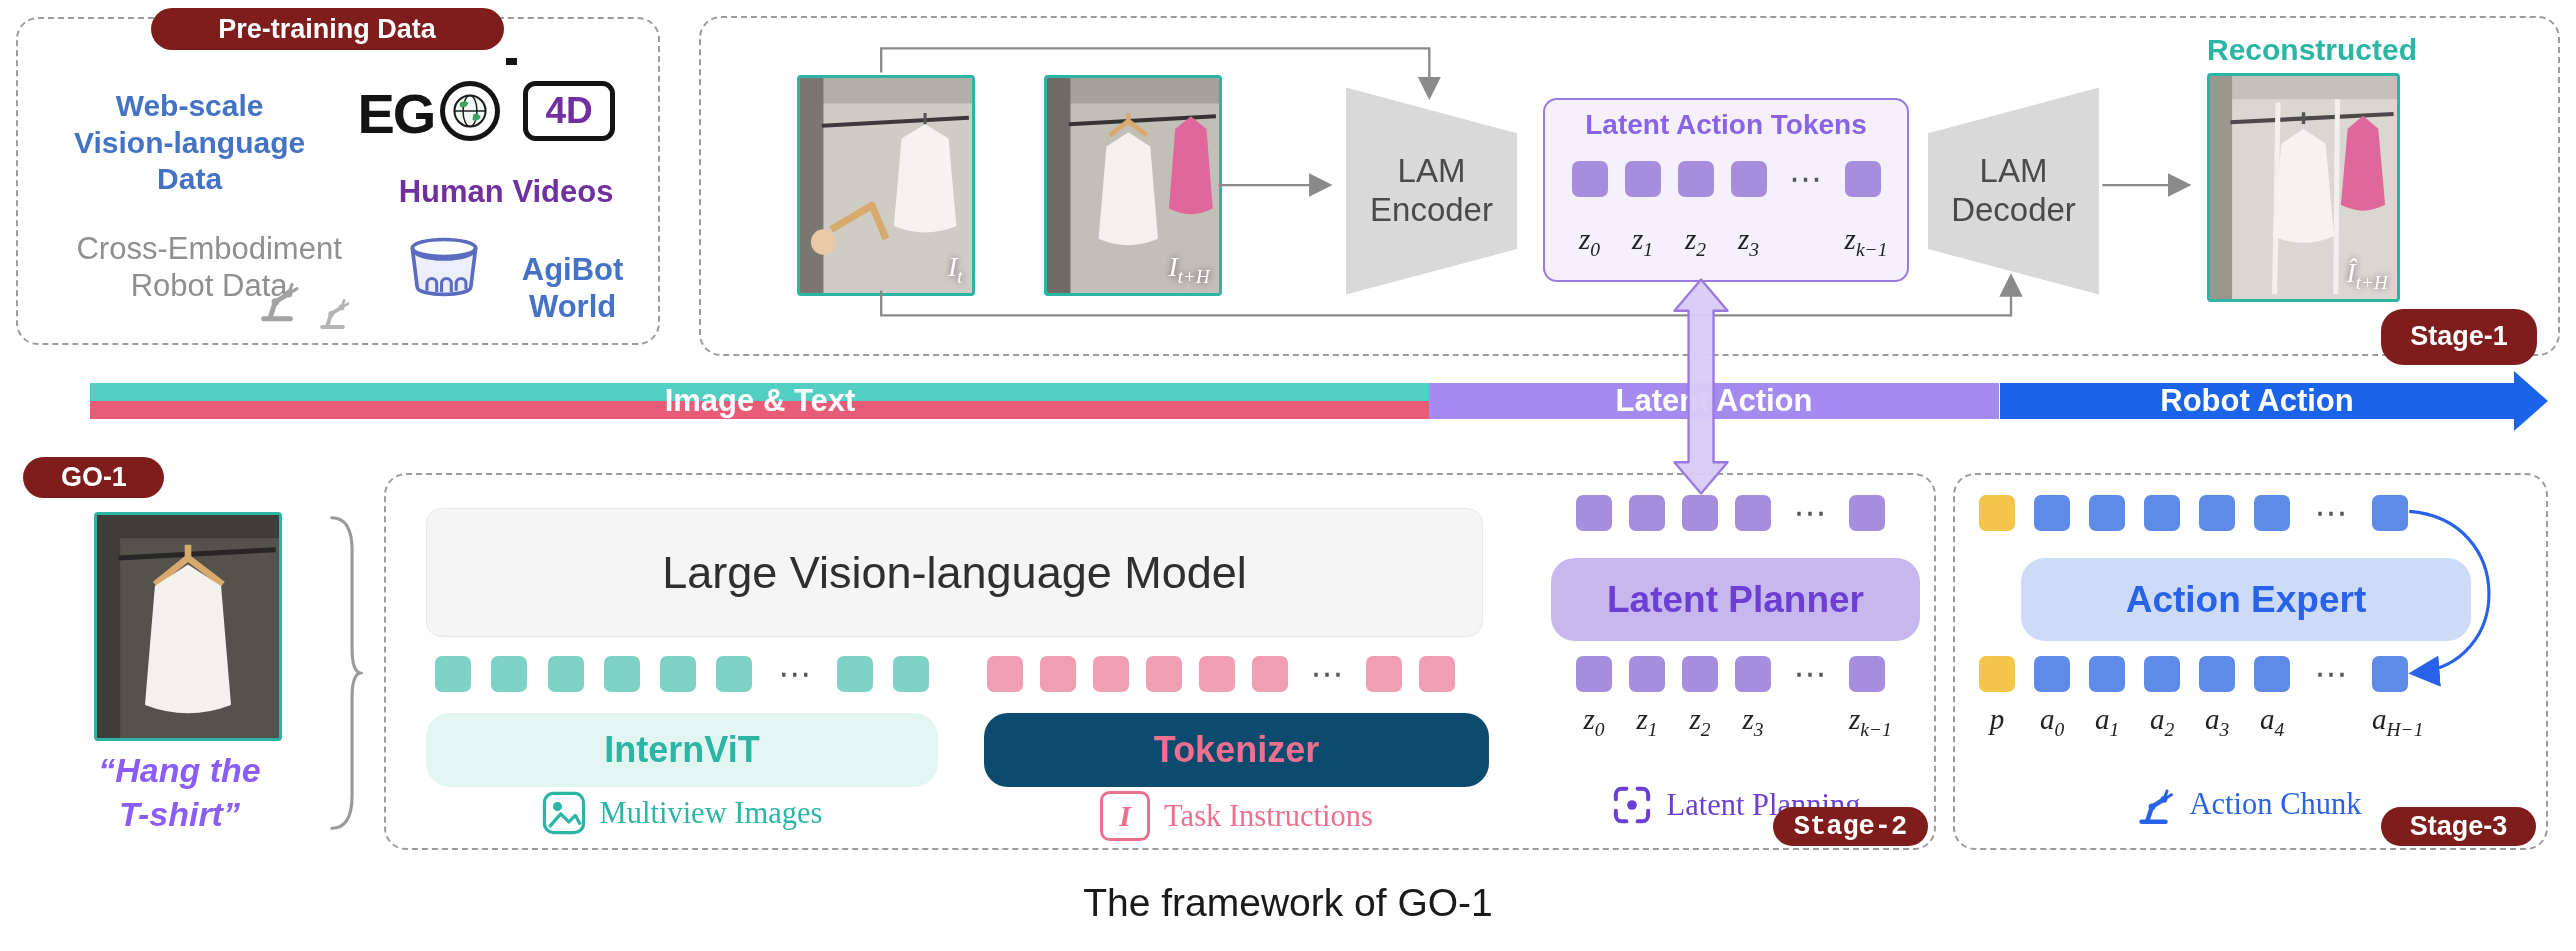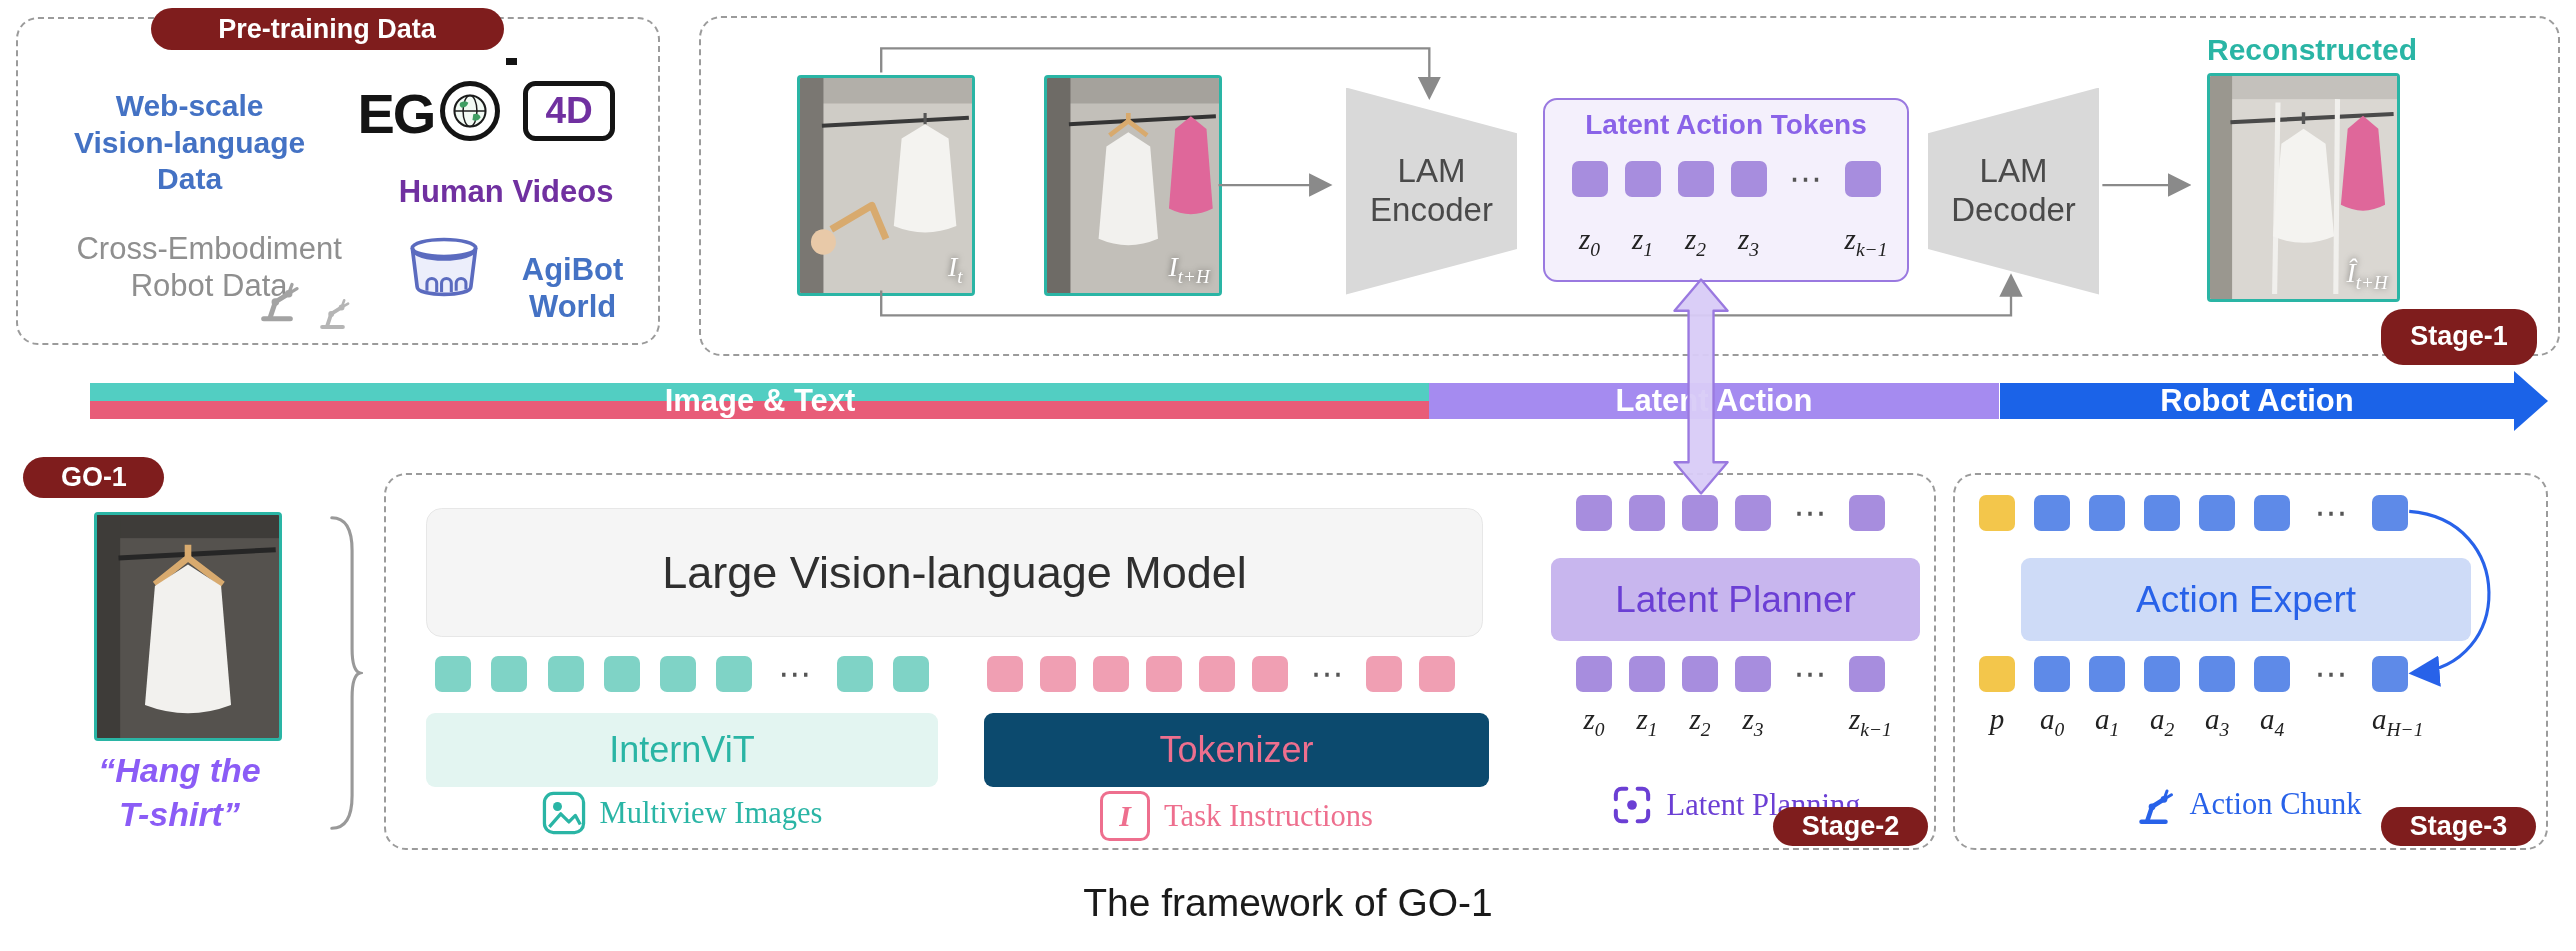--- a/index.html
+++ b/index.html
@@ -38,21 +38,21 @@
   .photo { position:absolute; border:3.1px solid #2ab5a5; border-radius:4px;
            overflow:hidden; background:#ccc; }
   .photo svg { width:100%; height:100%; display:block; }
   .photo-label { position:absolute; right:9.4px; bottom:4.7px; color:#fff;
                  font-family:"Liberation Serif", serif; font-style:italic; font-size:28px;
                  text-shadow:0 0 6.2px rgba(0,0,0,.55); }
   .photo-label sub { font-size:19px; }
 
   
   .module { position:absolute; display:flex; align-items:center; justify-content:center;
-            border-radius:9px; font-weight:normal; }
+            border-radius:24px; font-weight:bold; }
   .vlm-box { background:#f5f5f5; border:1.6px solid #e7e7e7; border-radius:15.6px;
              color:#2f2f2f; font-weight:500; font-size:45px; }
   .internvit-box { background:#e3f5f1; color:#2ab5a5; font-size:36px; }
   .tokenizer-box { background:#0c4a6e; color:#ee6f8e; font-size:36px; }
   .planner-box { background:#c8b6ee; color:#6b3fd4; font-size:37px; }
   .expert-box { background:#cedbf7; color:#2862e9; font-size:37px; }
 
   .latent-box { position:absolute; background:#f4f0fc; border:2.3px solid #9a79e0;
                 border-radius:14px; }
   .latent-title { position:absolute; left:0; top:9.4px; width:100%; text-align:center;
@@ -359,21 +359,21 @@
       <svg width="42" height="42" viewBox="0 0 52 52" style="color:#6b3fd4;">
         <path d="M6 19 V13 a7 7 0 0 1 7 -7 h6" fill="none" stroke="currentColor" stroke-width="5" stroke-linecap="round"></path>
         <path d="M33 6 h6 a7 7 0 0 1 7 7 v6" fill="none" stroke="currentColor" stroke-width="5" stroke-linecap="round"></path>
         <path d="M46 33 v6 a7 7 0 0 1 -7 7 h-6" fill="none" stroke="currentColor" stroke-width="5" stroke-linecap="round"></path>
         <path d="M19 46 h-6 a7 7 0 0 1 -7 -7 v-6" fill="none" stroke="currentColor" stroke-width="5" stroke-linecap="round"></path>
         <circle cx="26" cy="26" r="6" fill="currentColor"></circle>
       </svg>
       <span class="cap-label cap-purple">Latent Planning</span>
     </div>
 
-    <div class="badge" style="left:1387px; top:332px; width:155px; height:39px;">Stage-2</div>
+    <div class="badge" style="left:1387px; top:332px; width:155px; height:39px;font-family:Liberation Mono, monospace;">Stage-2</div>
   </div>
 
   <div class="dashed-box" style="left:1953px; top:473px; width:591px; height:373px;">
 
     <div class="tokrow" style="left:24px; top:20.3px; gap:19px;">
       <div class="tk yellow"></div>
       <div class="tk blue"></div>
       <div class="tk blue"></div>
       <div class="tk blue"></div>
       <div class="tk blue"></div>

